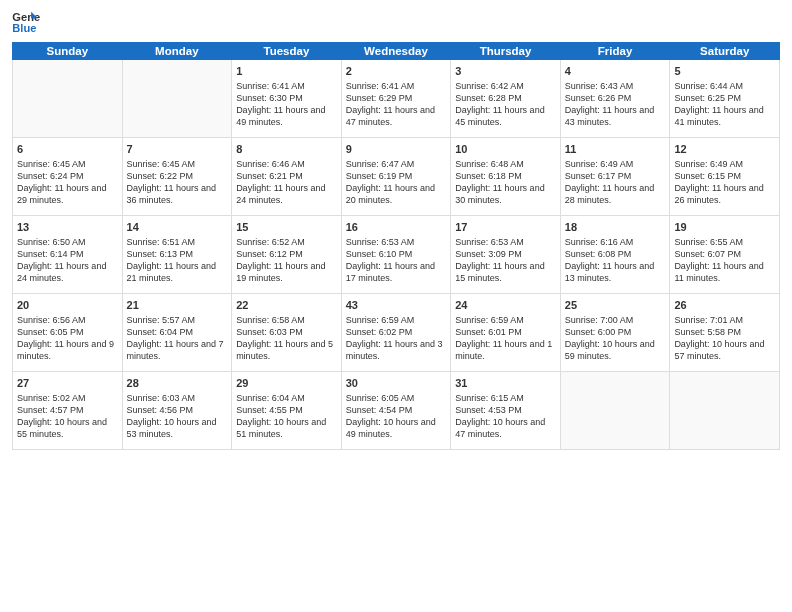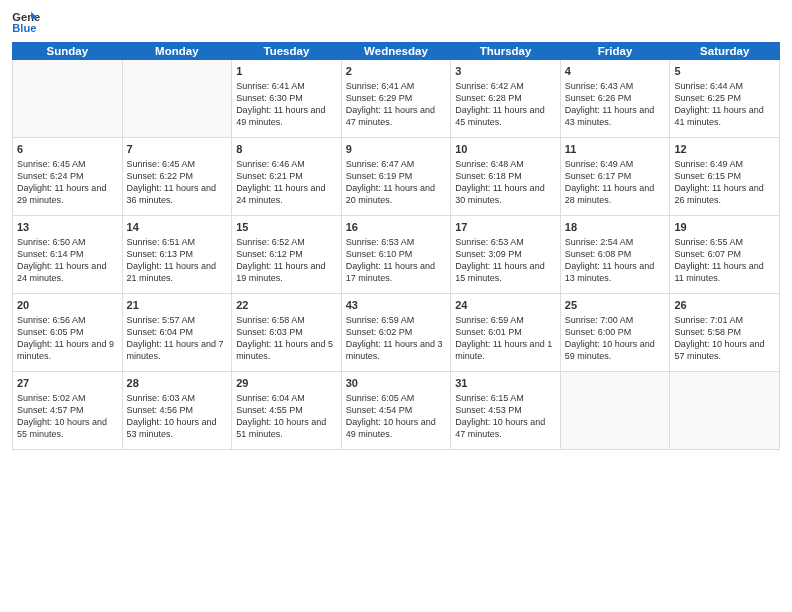--- a/index.html
+++ b/index.html
@@ -223,21 +223,21 @@
             <div class="day-info">Daylight: 11 hours and 17 minutes.</div>
           </td>
           <td>
             <span class="day-number">17</span>
             <div class="day-info">Sunrise: 6:53 AM</div>
             <div class="day-info">Sunset: 3:09 PM</div>
             <div class="day-info">Daylight: 11 hours and 15 minutes.</div>
           </td>
           <td>
             <span class="day-number">18</span>
-            <div class="day-info">Sunrise: 2:54 AM</div>
+            <div class="day-info">Sunrise: 6:16 AM</div>
             <div class="day-info">Sunset: 6:08 PM</div>
             <div class="day-info">Daylight: 11 hours and 13 minutes.</div>
           </td>
           <td>
             <span class="day-number">19</span>
             <div class="day-info">Sunrise: 6:55 AM</div>
             <div class="day-info">Sunset: 6:07 PM</div>
             <div class="day-info">Daylight: 11 hours and 11 minutes.</div>
           </td>
         </tr>

